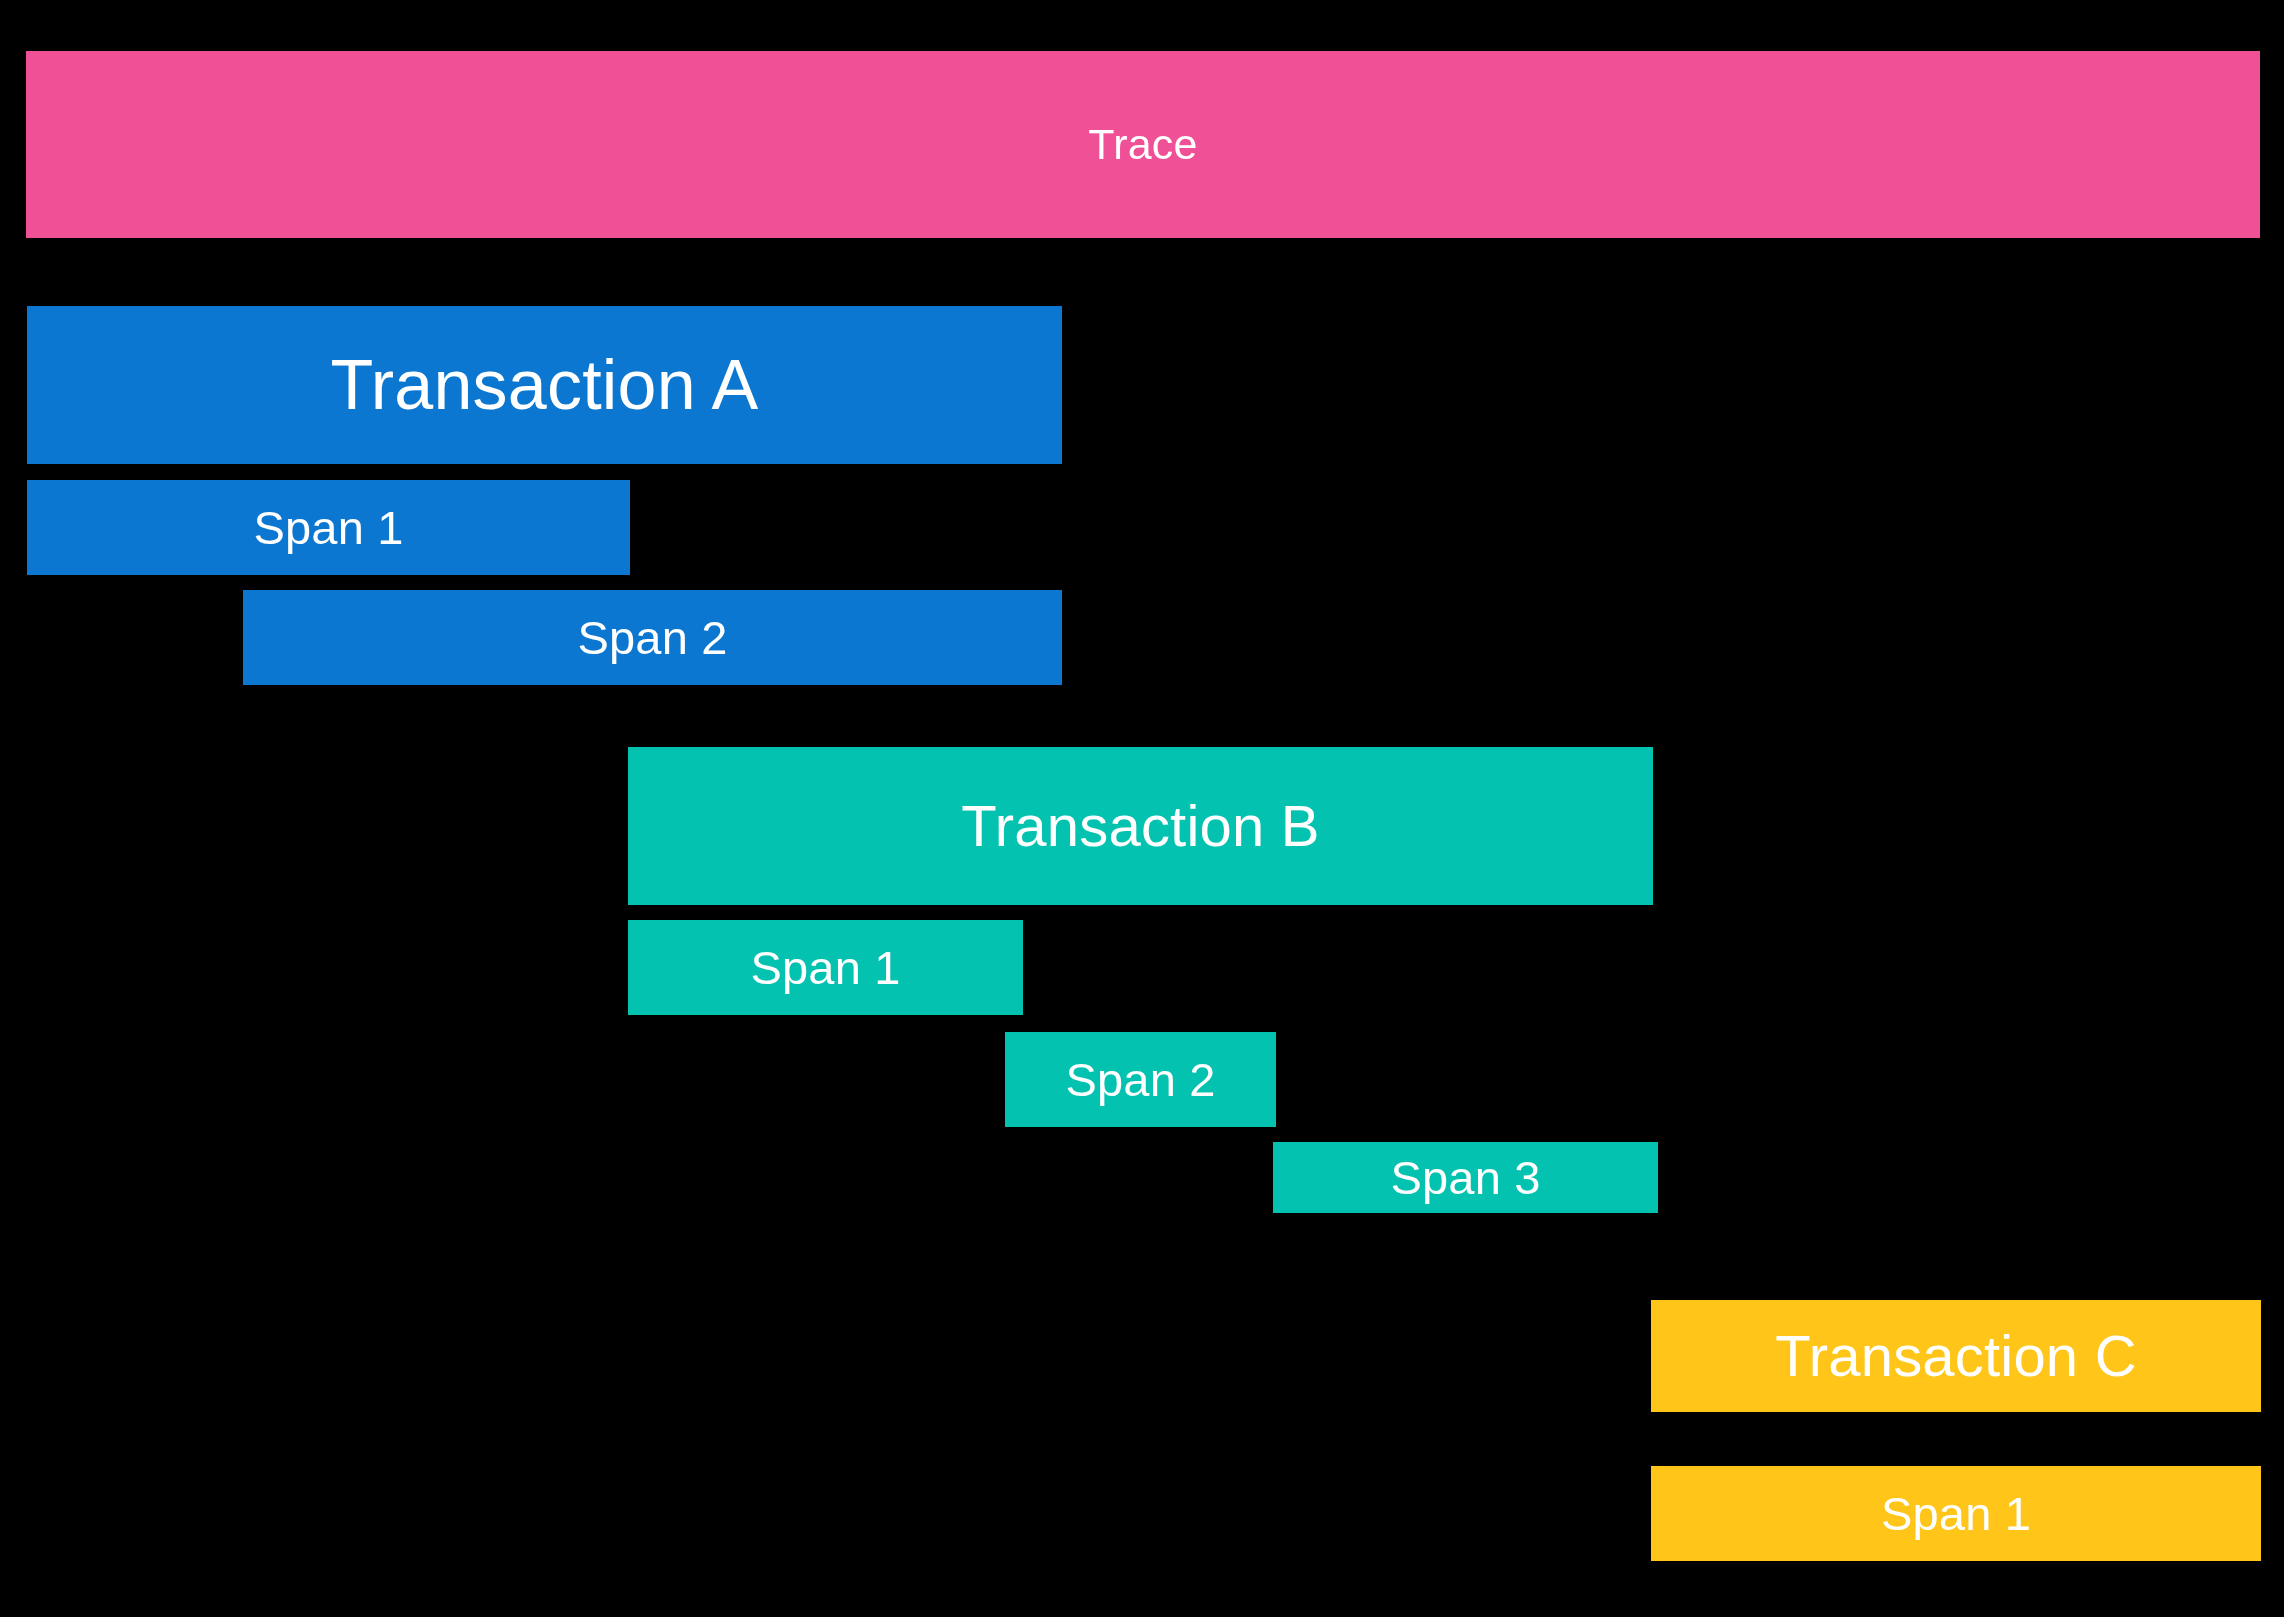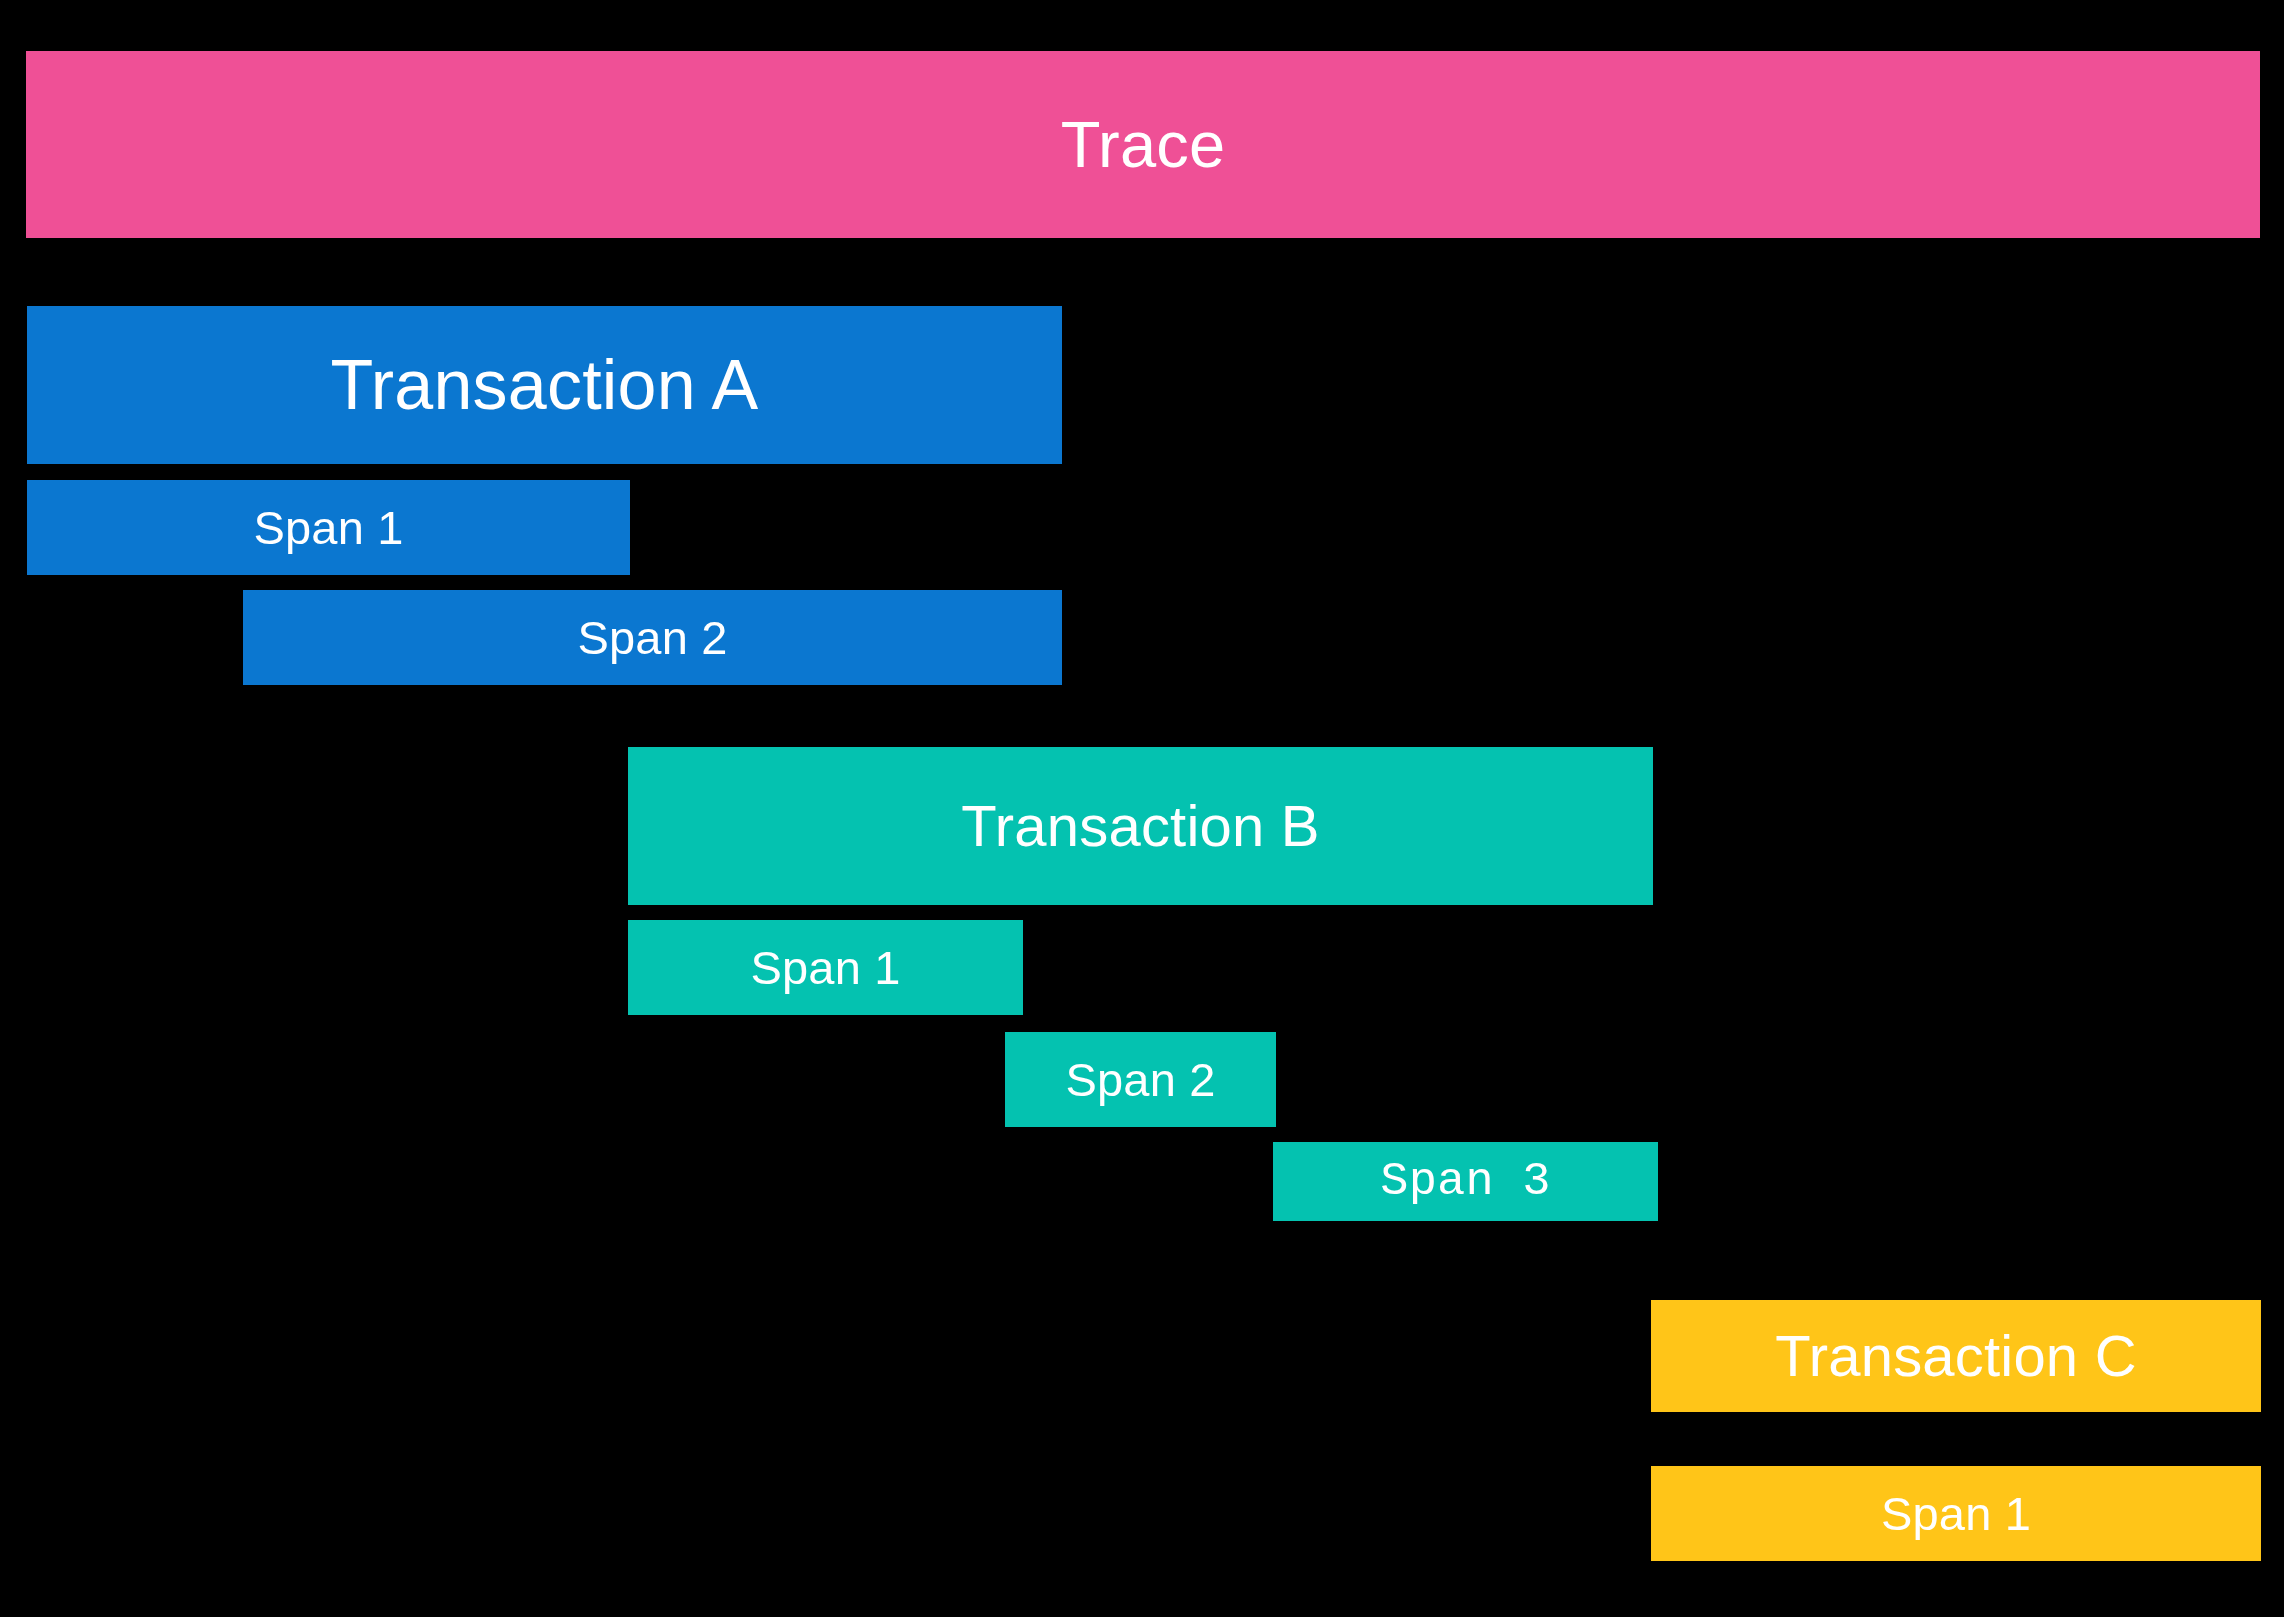--- a/index.html
+++ b/index.html
@@ -31,21 +31,21 @@
   .bar-label {
     display: block;
     color: #ffffff;
   }
   
   .trace-bar {
     left: 26px;
     top: 51px;
     width: 2234px;
     height: 187px;
-    font-size: 65px;
+    font-size: 43px;
   }
   
   .txn-a-bar {
     left: 27px;
     top: 306px;
     width: 1035px;
     height: 158px;
     font-size: 70px;
   }
   .txn-a-span-1 {
@@ -81,23 +81,22 @@
     left: 1005px;
     top: 1032px;
     width: 271px;
     height: 95px;
     font-size: 47px;
   }
   .txn-b-span-3 {
     left: 1273px;
     top: 1142px;
     width: 385px;
-    height: 79px;
+    height: 71px;
     font-size: 47px;
-    font-family: Liberation Mono, monospace;
   }
   
   .txn-c-bar {
     left: 1651px;
     top: 1300px;
     width: 610px;
     height: 112px;
     font-size: 58px;
   }
   .txn-c-span-1 {

